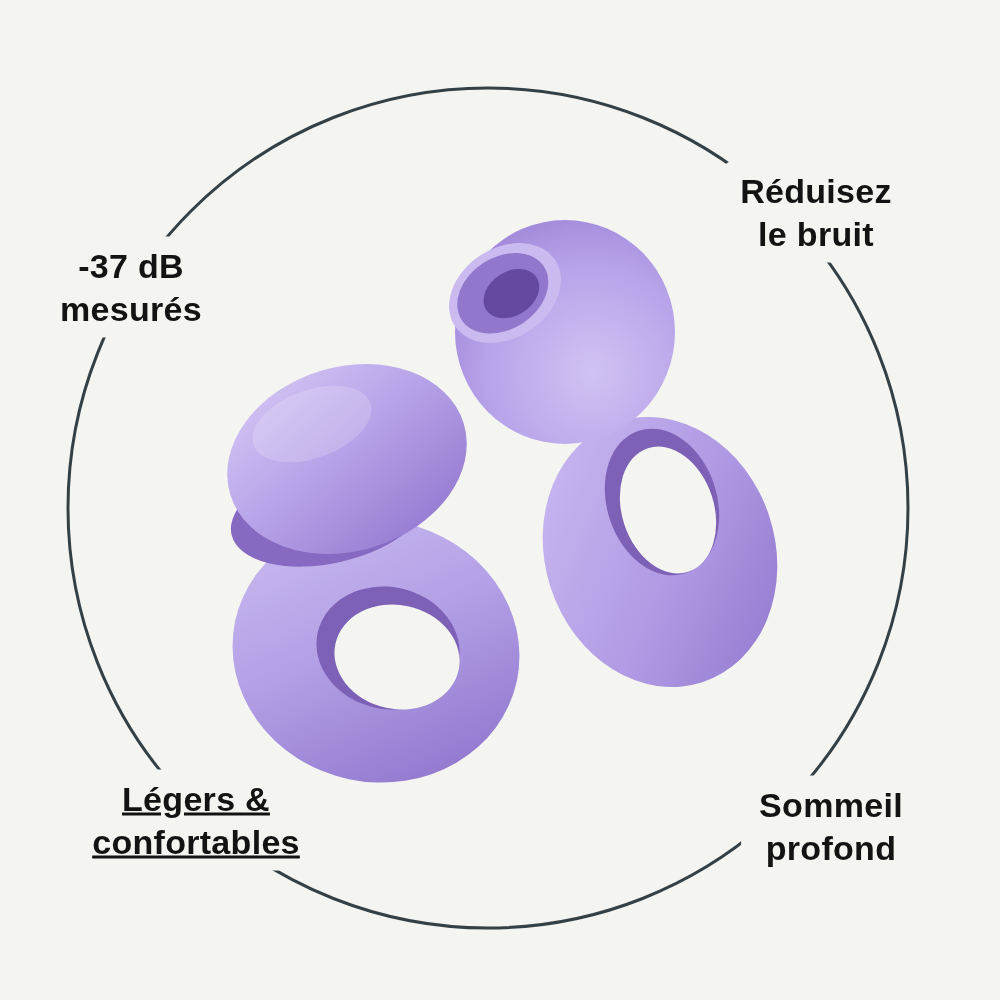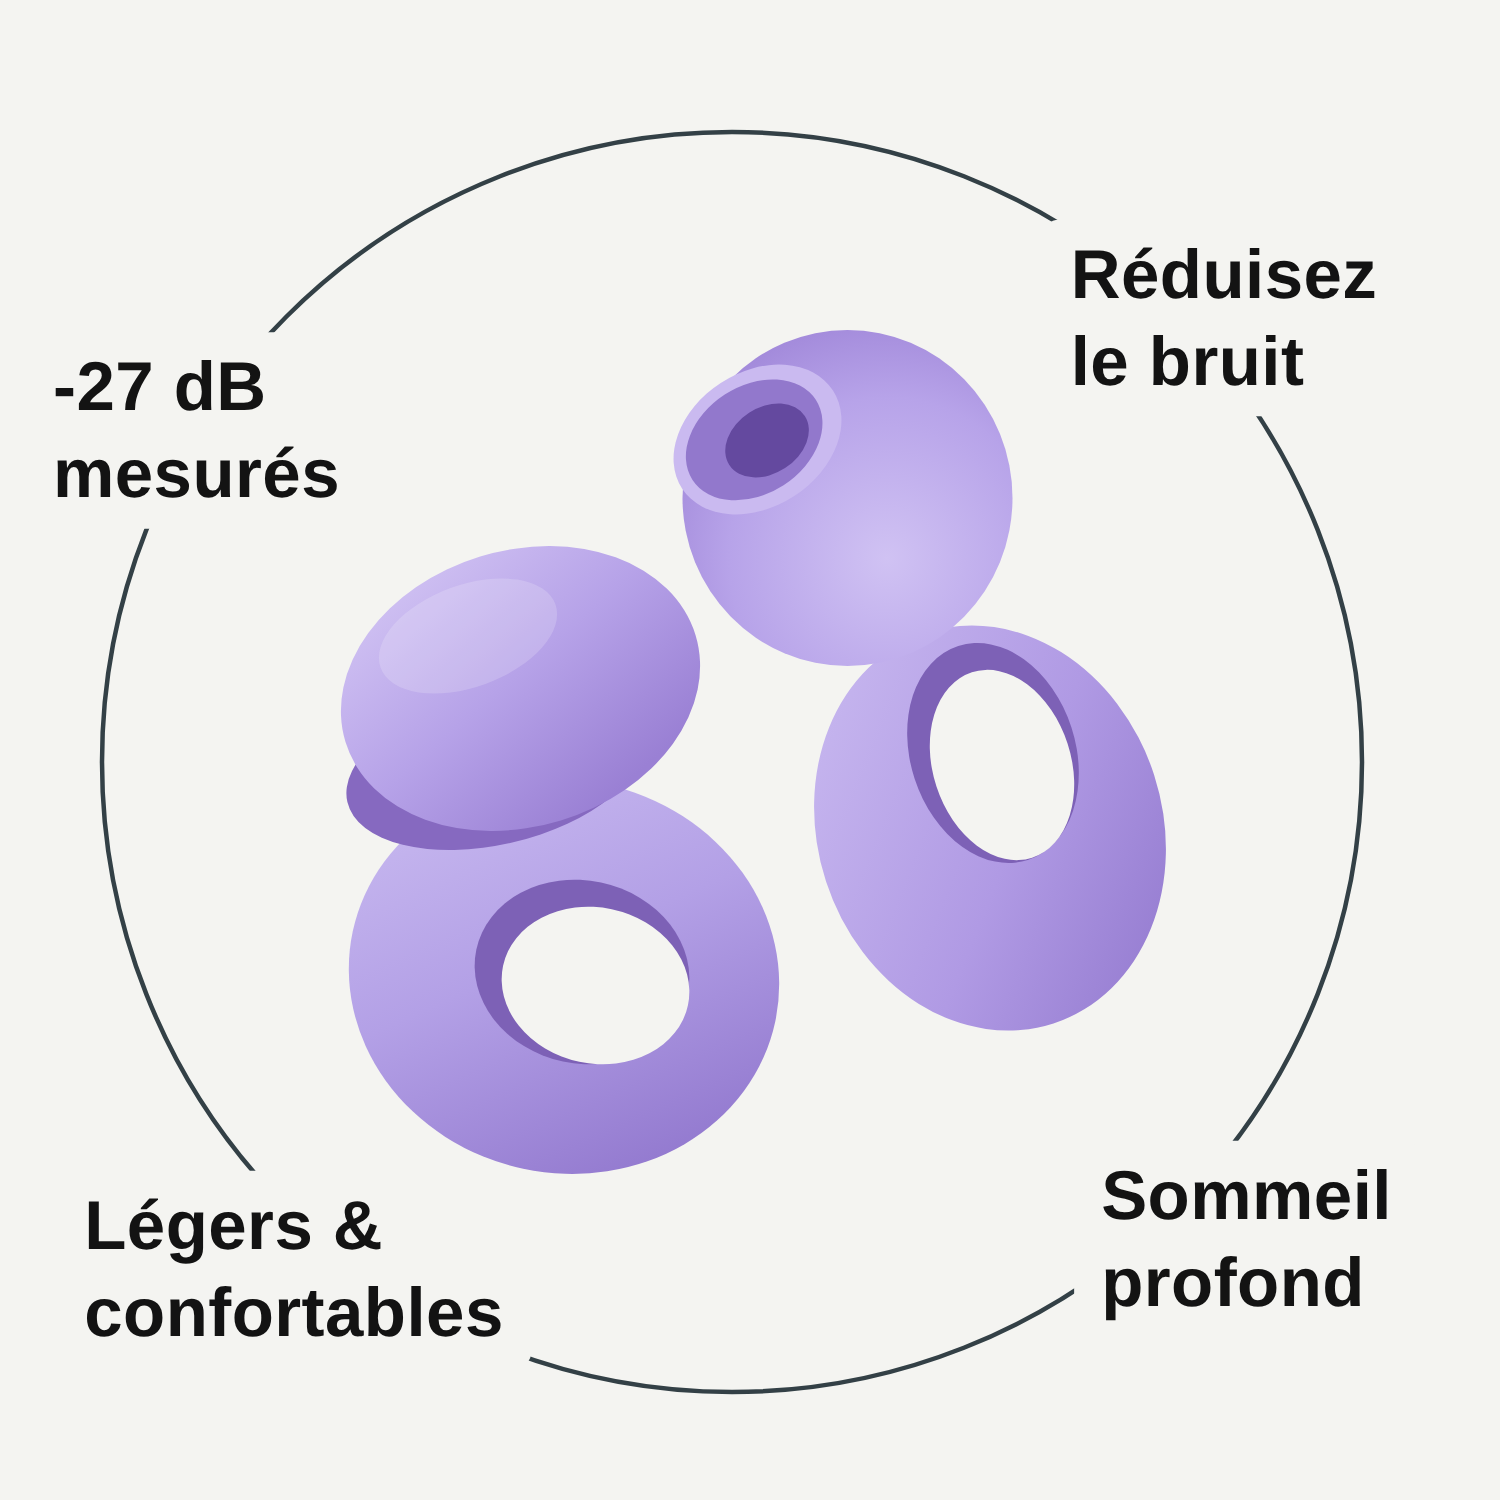--- a/index.html
+++ b/index.html
@@ -24,35 +24,35 @@
   svg.layer{
     position:absolute;
     left:0; top:0;
     width:1000px;
     height:1000px;
     display:block;
   }
   .callout{
     position:absolute;
     transform:translate(-50%,-50%);
-    text-align:left;
+    text-align:center;
     font-weight:700;
-    font-size:46px;
+    font-size:34px;
     line-height:1.25;
     letter-spacing:0.3px;
     color:var(--ink);
     white-space:pre-line;
     background:var(--bg);
     padding:8px 18px;
     border-radius:10px;
     z-index:3;
   }
   .callout.tl{ left:131px; top:287px; }
   .callout.tr{ left:816px; top:212px; }
-  .callout.bl{ left:196px; top:846px; }
+  .callout.bl{ left:196px; top:820px;text-decoration:underline; }
   .callout.br{ left:831px; top:826px; }
 </style>
 </head>
 <body>
 
 <div class="stage">
 
   <svg class="layer" viewBox="0 0 1000 1000" aria-hidden="true">
     <circle cx="488" cy="508" r="420" fill="none" stroke-width="3" stroke="#334046"></circle>
   </svg>
@@ -97,21 +97,21 @@
       <path d="M322 478 Q 336 560 378 600" fill="none" stroke-width="92" stroke-linecap="round" stroke="#ae96e2"></path>
       <ellipse cx="376" cy="651" rx="144" ry="131" transform="rotate(12 376 651)" fill="url(#gTorusL)"></ellipse>
       <ellipse cx="388" cy="648" rx="72" ry="61" transform="rotate(12 388 648)" fill="#7d61b6"></ellipse>
       <ellipse cx="397" cy="657" rx="63" ry="52" transform="rotate(12 397 657)" fill="#f4f4f1"></ellipse>
       <ellipse cx="330" cy="512" rx="101" ry="51" transform="rotate(-13 330 512)" fill="#8669c0"></ellipse>
       <ellipse cx="347" cy="459" rx="122" ry="92" transform="rotate(-17 347 459)" fill="url(#gDome)"></ellipse>
       <ellipse cx="312" cy="424" rx="62" ry="34" transform="rotate(-20 312 424)" fill="#ffffff" opacity="0.18"></ellipse>
     </g>
   </svg>
 
-  <div class="callout tl">-27 dB
+  <div class="callout tl">-37 dB
 mesurés</div>
   <div class="callout tr">Réduisez
 le bruit</div>
   <div class="callout bl">Légers &amp;
 confortables</div>
   <div class="callout br">Sommeil
 profond</div>
 
 </div>
 

